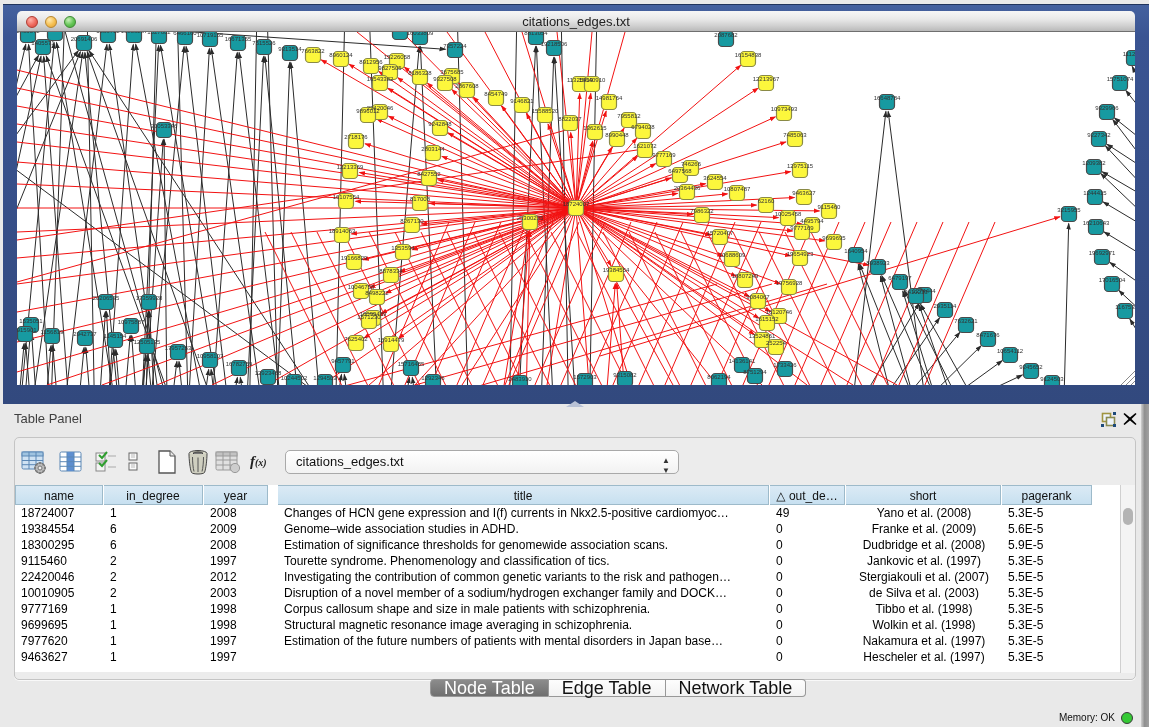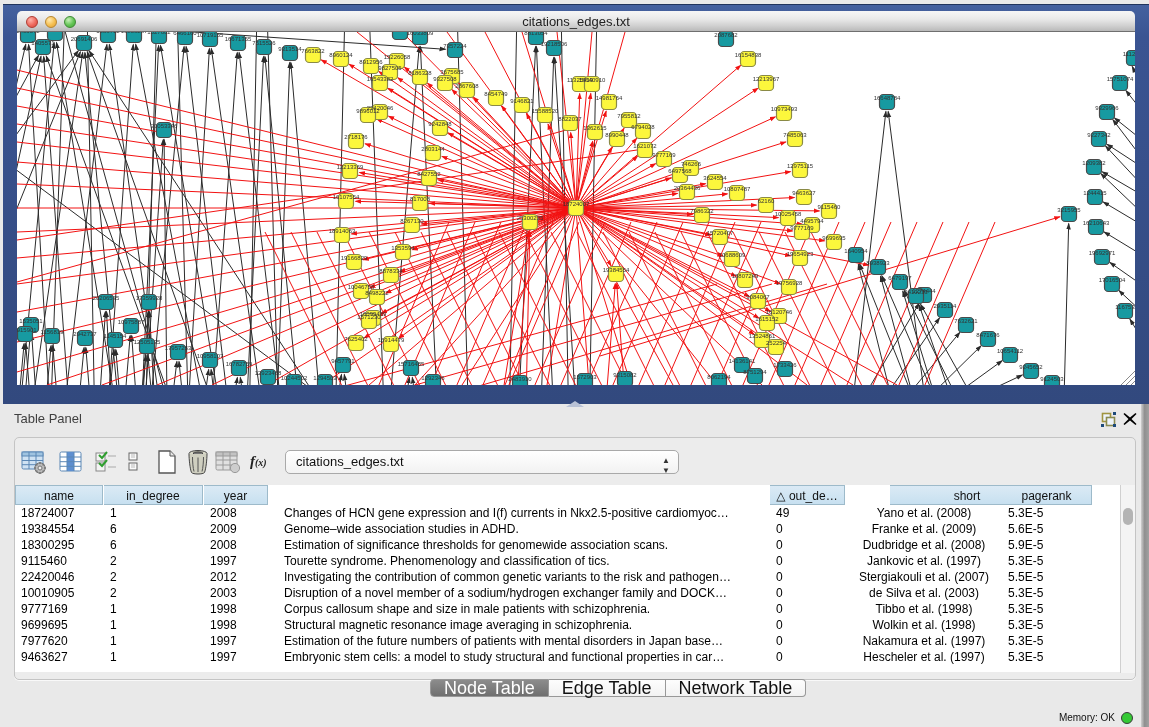--- a/index.html
+++ b/index.html
@@ -694,22 +694,23 @@
 <rect x="1" y="2" width="21" height="4" fill="#c2c2c2" stroke="#9a9a9a"></rect>
 <path d="M8 2 V20 M15 2 V20 M1 10 H22 M1 15 H22" stroke="#9a9a9a" fill="none"></path>
 <circle cx="20" cy="18" r="4.6" fill="#cdcdcd" stroke="#999"></circle>
     </svg>
     <div style="position:absolute;left:250px;top:49px;font-family:'Liberation Serif',serif;font-style:italic;font-weight:bold;font-size:15px;color:#222">f<span style="font-size:10px">(x)</span></div>
  <div id="combo">citations_edges.txt<span style="position:absolute;right:8px;top:-1px;color:#333;font-size:8px">▲</span><span style="position:absolute;right:8px;top:9px;color:#333;font-size:8px">▼</span></div>
  <div id="tablebox">
    <div class="hc" style="left:0px;width:88px">name</div>
 <div class="hc" style="left:89px;width:99px">in_degree</div>
 <div class="hc" style="left:189px;width:64px">year</div>
+<div class="hc" style="left:263px;width:491px">title</div>
 <div class="hc" style="left:755px;width:75px">△ out_de…</div>
-<div class="hc" style="left:875px;width:155px">short</div>
+<div class="hc" style="left:831px;width:155px">short</div>
 <div class="hc" style="left:987px;width:90px">pagerank</div>
 <div class="tc" style="left:6px;top:20px;width:81px">18724007</div>
 <div class="tc" style="left:95px;top:20px;width:92px">1</div>
 <div class="tc" style="left:195px;top:20px;width:66px">2008</div>
 <div class="tc" style="left:269px;top:20px;width:484px">Changes of HCN gene expression and I(f) currents in Nkx2.5-positive cardiomyoc…</div>
 <div class="tc" style="left:761px;top:20px;width:68px">49</div>
 <div class="tc c" style="left:831px;top:20px;width:156px">Yano et al. (2008)</div>
 <div class="tc" style="left:993px;top:20px;width:83px">5.3E-5</div>
 <div class="tc" style="left:6px;top:36px;width:81px">19384554</div>
 <div class="tc" style="left:95px;top:36px;width:92px">6</div>
@@ -763,21 +764,20 @@
 <div class="tc" style="left:6px;top:148px;width:81px">7977620</div>
 <div class="tc" style="left:95px;top:148px;width:92px">1</div>
 <div class="tc" style="left:195px;top:148px;width:66px">1997</div>
 <div class="tc" style="left:269px;top:148px;width:484px">Estimation of the future numbers of patients with mental disorders in Japan base…</div>
 <div class="tc" style="left:761px;top:148px;width:68px">0</div>
 <div class="tc c" style="left:831px;top:148px;width:156px">Nakamura et al. (1997)</div>
 <div class="tc" style="left:993px;top:148px;width:83px">5.3E-5</div>
 <div class="tc" style="left:6px;top:164px;width:81px">9463627</div>
 <div class="tc" style="left:95px;top:164px;width:92px">1</div>
 <div class="tc" style="left:195px;top:164px;width:66px">1997</div>
-<div class="tc" style="left:269px;top:164px;width:484px">Embryonic stem cells: a model to study structural and functional properties in car…</div>
 <div class="tc" style="left:761px;top:164px;width:68px">0</div>
 <div class="tc c" style="left:831px;top:164px;width:156px">Hescheler et al. (1997)</div>
 <div class="tc" style="left:993px;top:164px;width:83px">5.3E-5</div>
    <div id="sbar">
         <div id="sthumb"></div>
       </div>
  </div>
  <div id="tabs">
    <div class="seg first">Node Table</div>
       <div class="seg">Edge Table</div>

